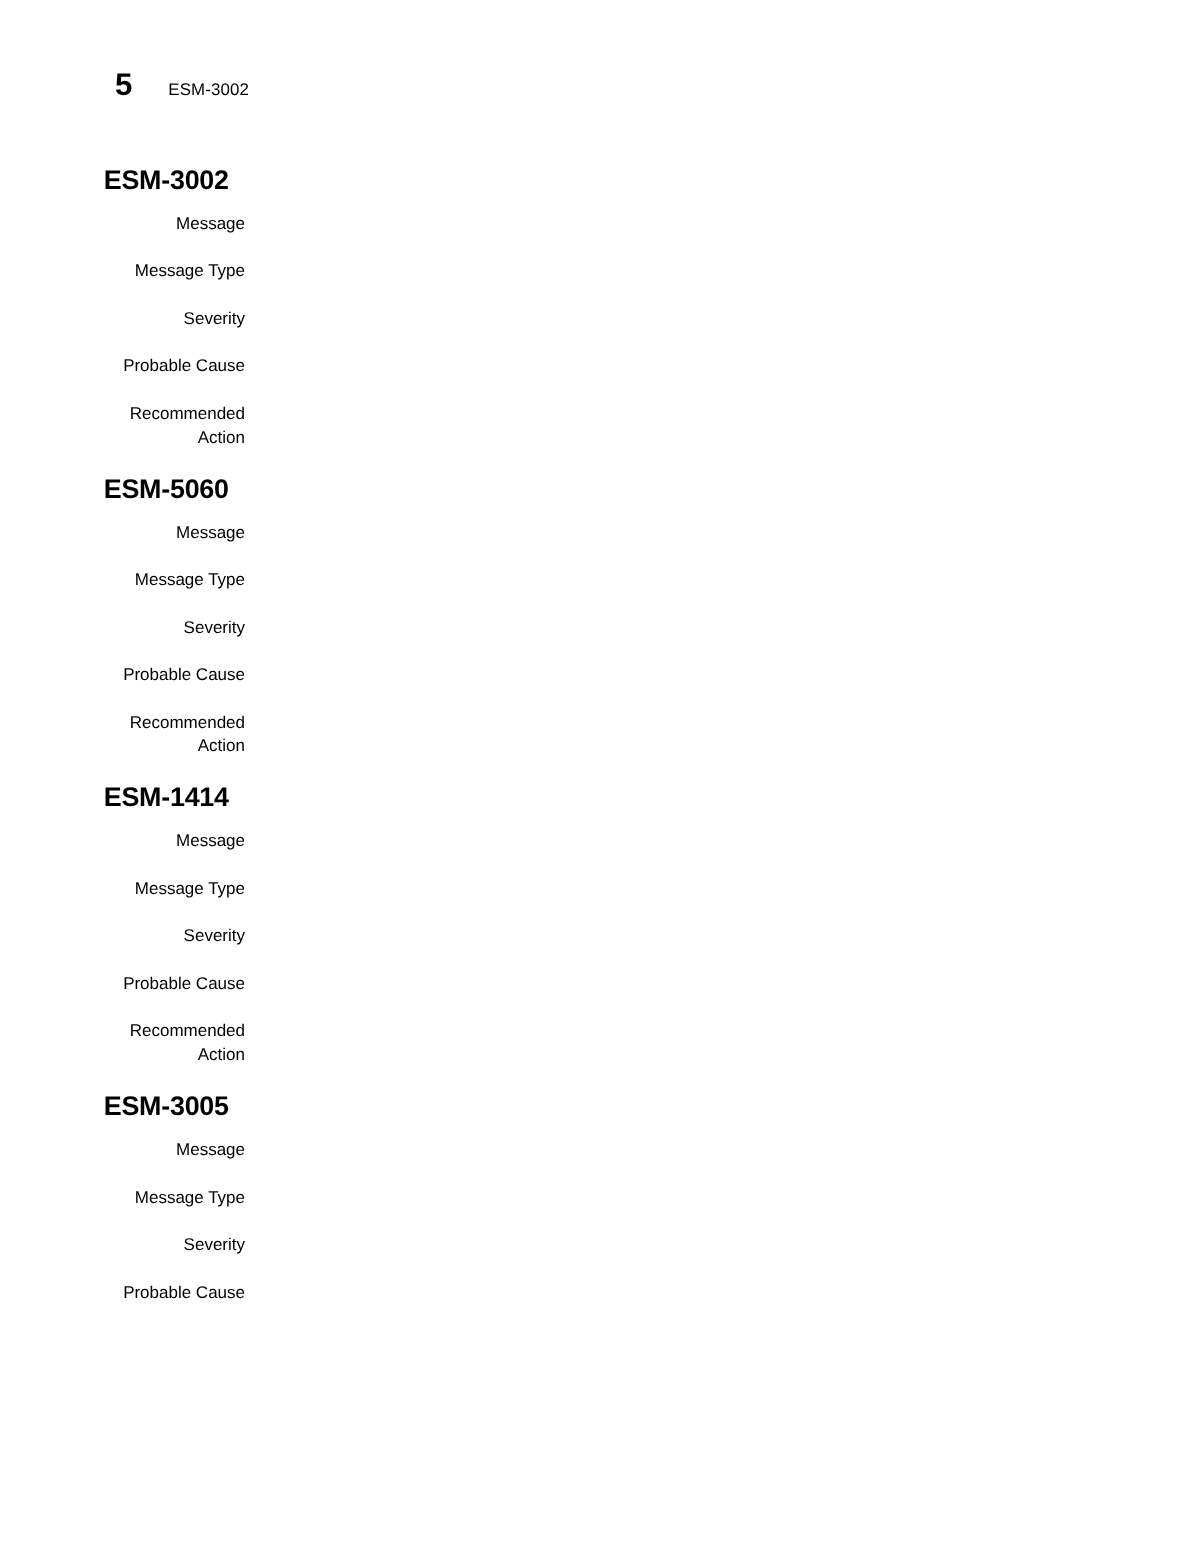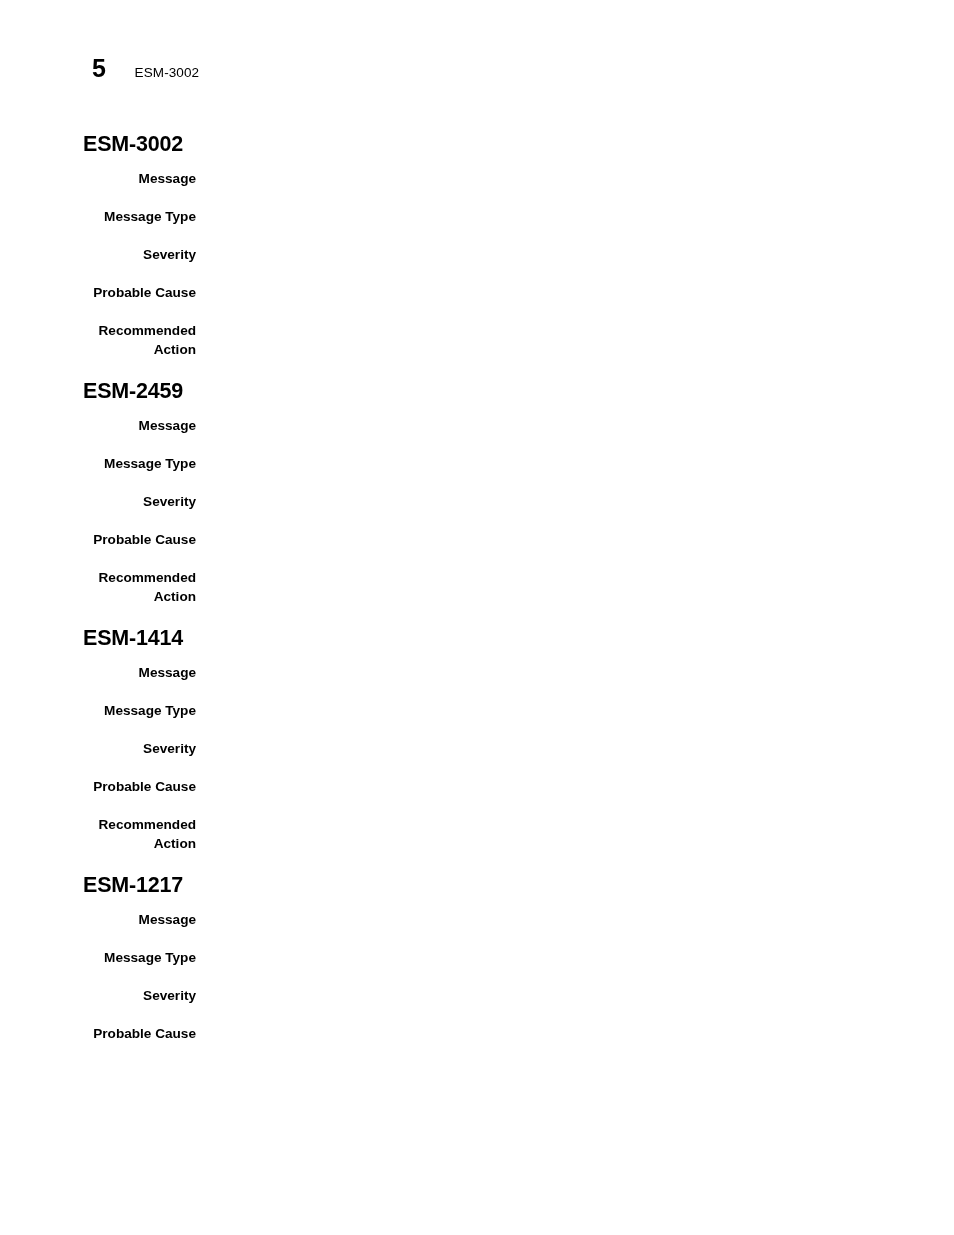--- a/index.html
+++ b/index.html
@@ -69,21 +69,21 @@
   .field-row {
     display: flex;
     align-items: flex-start;
     margin-bottom: 19px;
   }
   .field-label {
     width: 113px;
     flex: 0 0 113px;
     text-align: right;
     font-size: 13.6px;
-    font-weight: bold;
+    font-weight: normal;
     line-height: 19px;
     letter-spacing: 0px;
     white-space: normal;
   }
   .field-value {
     flex: 1 1 auto;
     padding-left: 24px;
     font-size: 13.6px;
     font-weight: normal;
     line-height: 19px;
@@ -127,21 +127,21 @@
           <div class="field-value"></div>
         </div>
         <div class="field-row">
           <div class="field-label">Recommended Action</div>
           <div class="field-value"></div>
         </div>
       </div>
     </div>
 
     <div class="section">
-      <h2 class="section-heading">ESM-2459</h2>
+      <h2 class="section-heading">ESM-5060</h2>
       <div class="fields">
         <div class="field-row">
           <div class="field-label">Message</div>
           <div class="field-value"></div>
         </div>
         <div class="field-row">
           <div class="field-label">Message Type</div>
           <div class="field-value"></div>
         </div>
         <div class="field-row">
@@ -179,21 +179,21 @@
           <div class="field-value"></div>
         </div>
         <div class="field-row">
           <div class="field-label">Recommended Action</div>
           <div class="field-value"></div>
         </div>
       </div>
     </div>
 
     <div class="section">
-      <h2 class="section-heading">ESM-1217</h2>
+      <h2 class="section-heading">ESM-3005</h2>
       <div class="fields">
         <div class="field-row">
           <div class="field-label">Message</div>
           <div class="field-value"></div>
         </div>
         <div class="field-row">
           <div class="field-label">Message Type</div>
           <div class="field-value"></div>
         </div>
         <div class="field-row">

